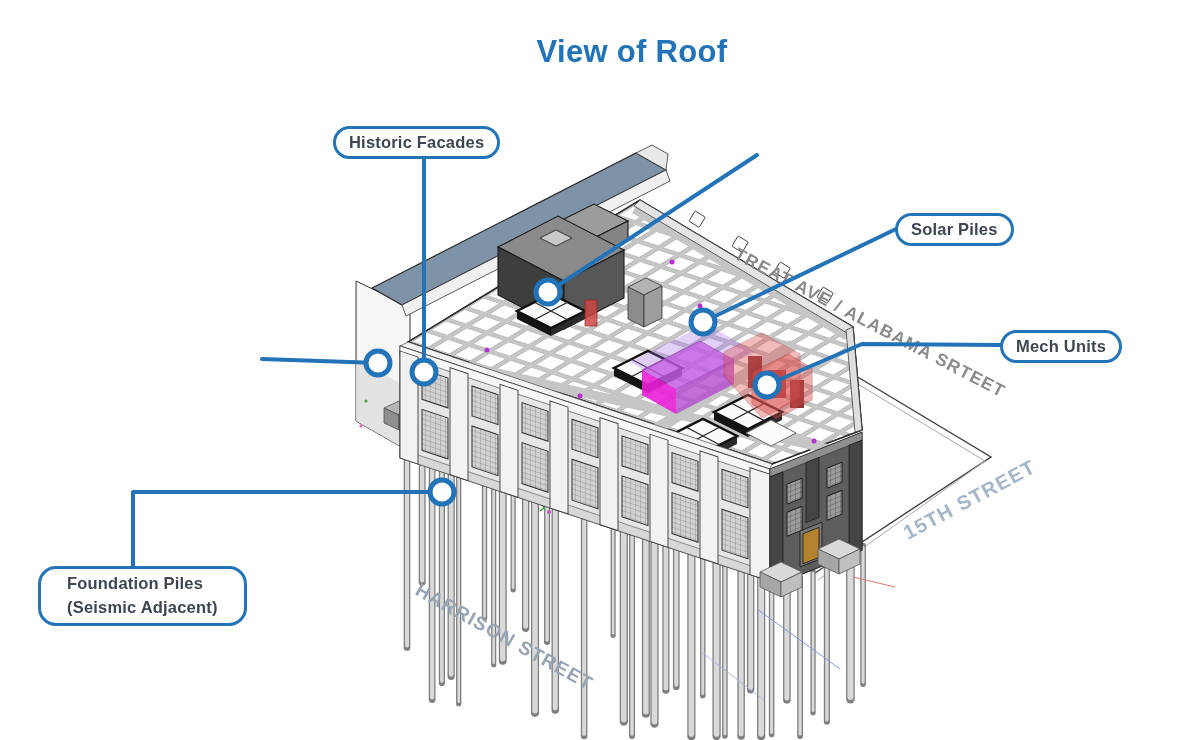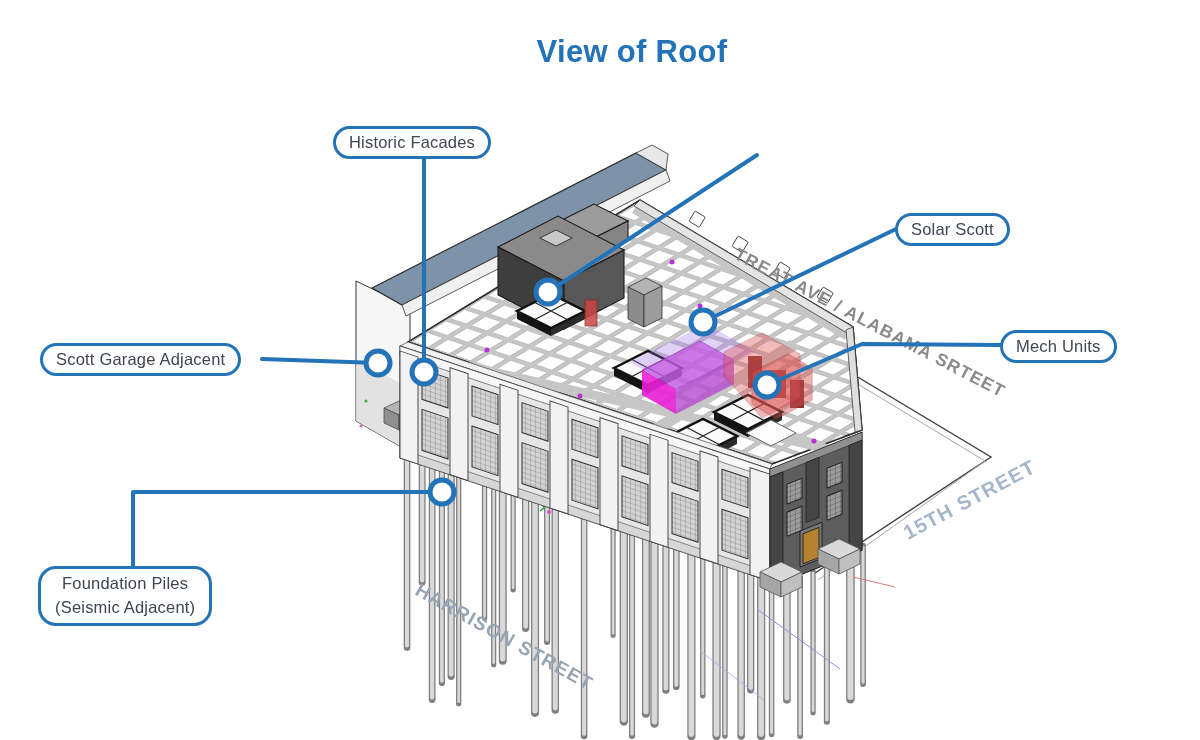--- a/index.html
+++ b/index.html
@@ -2,23 +2,23 @@
 <html><head>
 <meta charset="utf-8">
 <style>
   html,body{margin:0;padding:0;background:#fff;}
   .canvas{position:relative;width:1200px;height:740px;background:#ffffff;overflow:hidden;margin:0 auto;
           font-family:"Liberation Sans",sans-serif;}
   .drawing{position:absolute;left:0;top:0;}
   .page-title{position:absolute;left:0;right:0;top:34px;text-align:center;transform:translateX(32px);
       font-weight:700;font-size:31px;color:#2273b8;letter-spacing:.3px;}
   .pill{position:absolute;background:#ffffff;border:3px solid #2273b8;border-radius:999px;
-      padding:2px 13px;font-weight:400;font-size:16.5px;line-height:1.4;color:#3f4651;
+      padding:2px 13px;font-weight:700;font-size:16.5px;line-height:1.4;color:#3f4651;
       white-space:nowrap;letter-spacing:.2px;z-index:5;}
-  .pill--multiline{border-radius:18px;text-align:center;white-space:normal;padding:3px 14px;line-height:1.45;}
+  .pill--multiline{border-radius:18px;white-space:normal;padding:3px 26px;line-height:1.45;}
   .street-label{font-weight:700;letter-spacing:1.2px;}
 </style>
 </head>
 <body>
 
 <div class="canvas">
 
   <svg class="drawing" width="1200" height="740" viewBox="0 0 1200 740">
     <defs>
       <pattern id="tiles" width="22" height="22" patternUnits="userSpaceOnUse" patternTransform="matrix(0.949,0.315,-0.853,0.522,408,342)">
@@ -272,26 +272,23 @@
       </g>
     </g>
   </svg>
 
   <div class="page-title">View of Roof</div>
 
   <div class="pill" style="left:333px;top:126px">
     <span>Historic Facades</span>
   </div>
   <div class="pill" style="left:895px;top:213px">
-    <span>Solar Scott</span>
+    <span>Solar Piles</span>
   </div>
   <div class="pill" style="left:1000px;top:330px">
     <span>Mech Units</span>
-  </div>
-  <div class="pill" style="left:40px;top:343px">
-    <span>Scott Garage Adjacent</span>
   </div>
   <div class="pill pill--multiline" style="left:38px;top:566px">
     <span>Foundation Piles</span><br>
     <span>(Seismic Adjacent)</span>
   </div>
 
 </div>
 
 </body></html>

